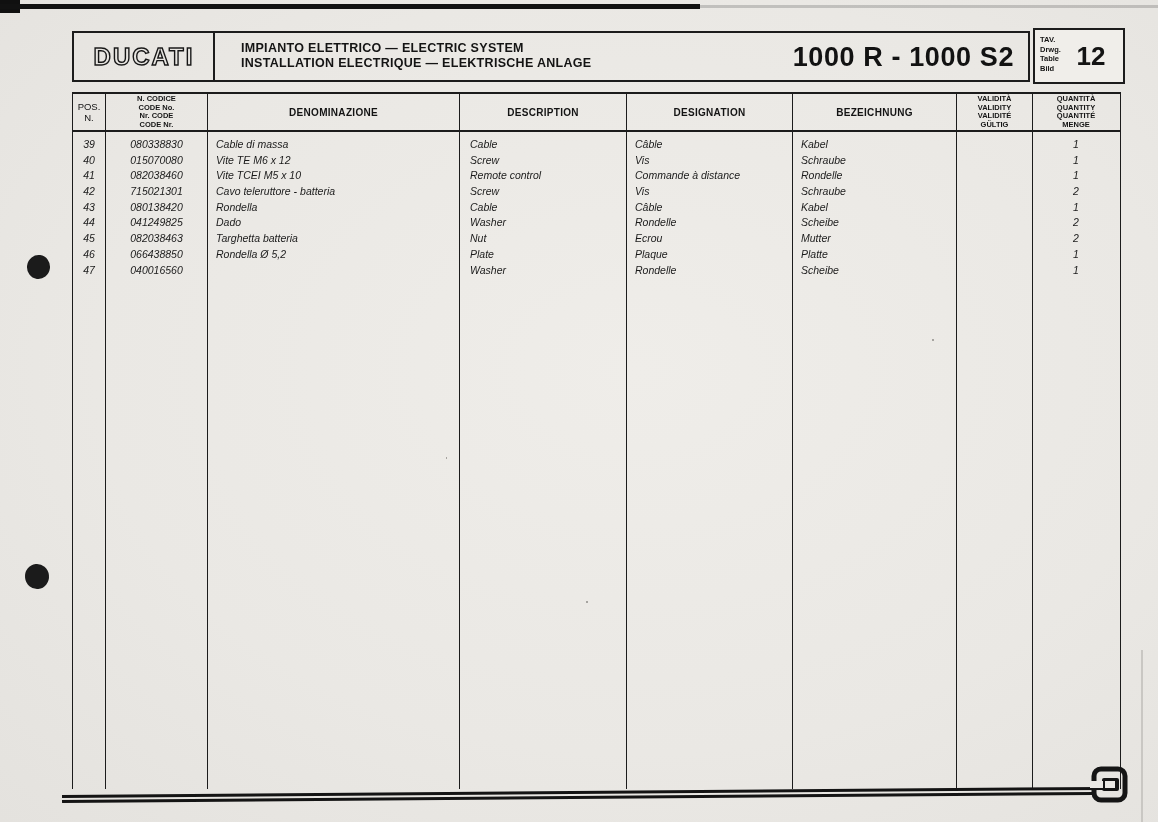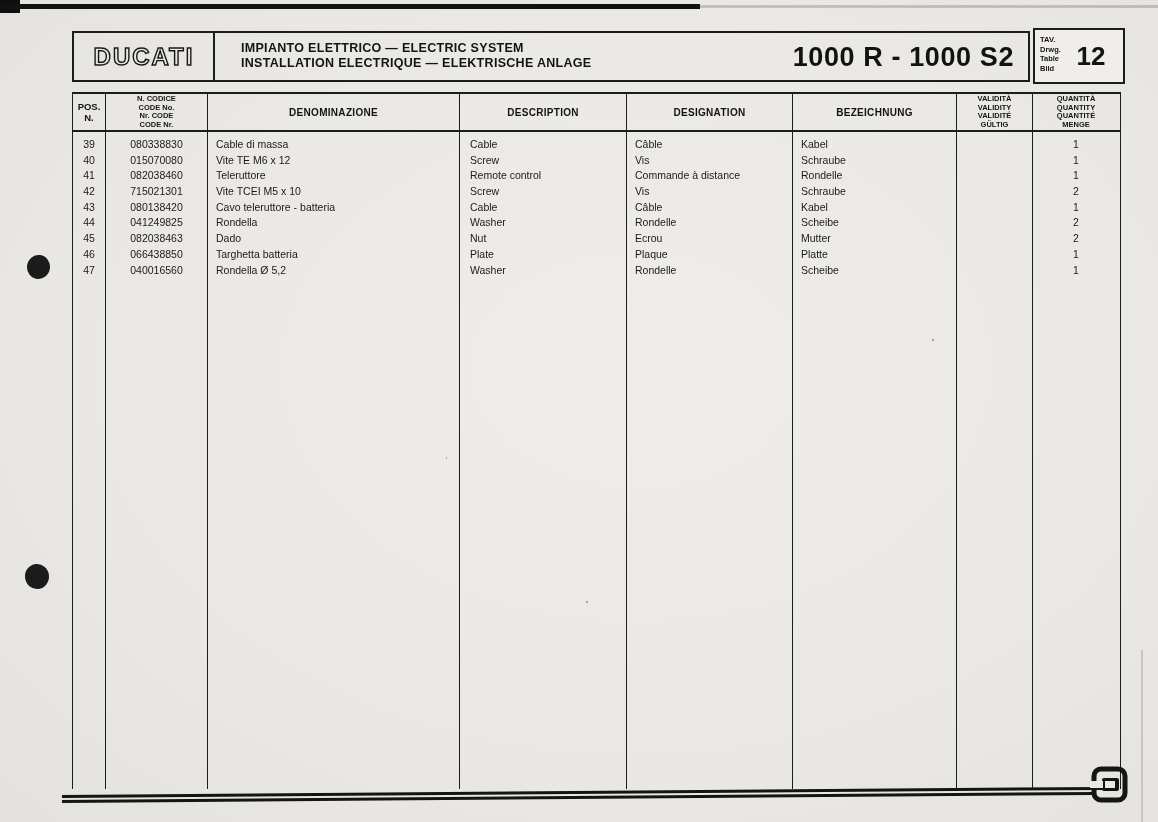--- a/index.html
+++ b/index.html
@@ -27,23 +27,23 @@
   .tav-box{position:absolute;left:1033px;top:28px;width:88px;height:52px;border:2px solid #1c1c1c;display:flex;background:#f0eeea;}
   .tav-labels{padding:5px 0 0 5px;}
   .tav-label{font-size:7.5px;font-weight:700;line-height:9.5px;color:#141414;}
   .tav-number{flex:1;display:flex;align-items:center;justify-content:center;font-size:26px;font-weight:700;color:#141414;padding-right:2px;}
   
   .parts-table{position:absolute;left:72px;top:92px;width:1049px;height:697px;}
   .thead{display:flex;height:40px;box-sizing:border-box;border:2px solid #1c1c1c;border-left-width:1.5px;border-right-width:1.5px;}
   .th{box-sizing:border-box;border-right:1.5px solid #1c1c1c;display:flex;flex-direction:column;justify-content:center;font-weight:700;color:#141414;text-align:center;}
   .th:last-child{border-right:none;}
   .th-big{font-size:10px;letter-spacing:.3px;}
-  .pos-line{font-size:9.5px;line-height:11px;font-weight:700;}
+  .pos-line{font-size:9.5px;line-height:11px;font-weight:400;}
   .small-line{font-size:7.5px;line-height:8.5px;font-weight:700;}
-  .tbody{display:flex;height:657px;box-sizing:border-box;border-left:1.5px solid #1c1c1c;border-right:1.5px solid #1c1c1c;}
+  .tbody{display:flex;height:657px;box-sizing:border-box;border-left:1.5px solid #1c1c1c;border-right:1.5px solid #1c1c1c;font-style:italic;}
   .col{box-sizing:border-box;border-right:1.5px solid #1c1c1c;padding-top:5px;overflow:hidden;}
   .col:last-child{border-right:none;}
   .w-pos{width:33px}.w-code{width:102px}.w-den{width:252px}.w-desc{width:167px}
   .w-desig{width:166px}.w-bez{width:164px}.w-val{width:76px}.w-qty{width:86px}
   .cell{height:15.7px;line-height:15.7px;font-size:10.5px;color:#1a1a1a;white-space:nowrap;}
   .cell-pos,.cell-quantity,.cell-code{text-align:center;}
   .cell-denominazione{padding-left:8px;}
   .cell-description{padding-left:10px;}
   .cell-designation{padding-left:8px;}
   .cell-bezeichnung{padding-left:8px;}
@@ -139,21 +139,20 @@
           <div class="cell cell-code">715021301</div>
           <div class="cell cell-code">080138420</div>
           <div class="cell cell-code">041249825</div>
           <div class="cell cell-code">082038463</div>
           <div class="cell cell-code">066438850</div>
           <div class="cell cell-code">040016560</div>
         </div>
       <div class="col w-den">
           <div class="cell cell-denominazione">Cable di massa</div>
           <div class="cell cell-denominazione">Vite TE M6 x 12</div>
-          <div class="cell cell-denominazione">Teleruttore</div>
           <div class="cell cell-denominazione">Vite TCEI M5 x 10</div>
           <div class="cell cell-denominazione">Cavo teleruttore - batteria</div>
           <div class="cell cell-denominazione">Rondella</div>
           <div class="cell cell-denominazione">Dado</div>
           <div class="cell cell-denominazione">Targhetta batteria</div>
           <div class="cell cell-denominazione">Rondella Ø 5,2</div>
         </div>
       <div class="col w-desc">
           <div class="cell cell-description">Cable</div>
           <div class="cell cell-description">Screw</div>

